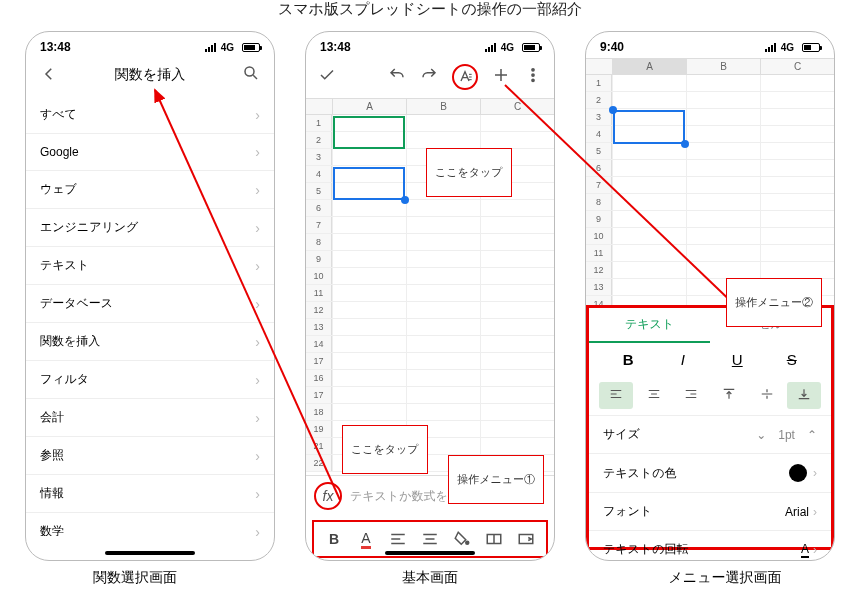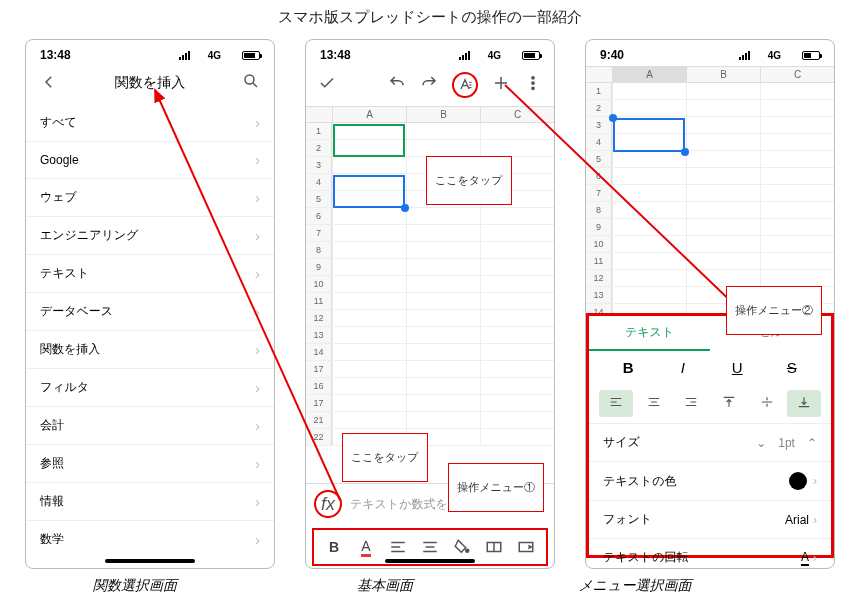--- a/index.html
+++ b/index.html
@@ -1,21 +1,21 @@
 <!DOCTYPE html>
 <html><head>
 <meta charset="utf-8">
 <style>
   * { box-sizing: border-box; margin: 0; padding: 0; }
   body { font-family: -apple-system, "Hiragino Sans", sans-serif; background: #fff; width: 860px; height: 596px; position: relative; }
-  .page-title { text-align: center; font-size: 15px; padding: 8px 0 12px; color: #222; }
+  .page-title { text-align: center; font-size: 15px; padding: 0 0 12px; color: #222; }
   .phones { display: flex; justify-content: space-around; padding: 0 10px; }
-  .phone { width: 250px; height: 530px; border: 1px solid #bbb; border-radius: 8px; background: #fff; position: relative; overflow: hidden; }
+  .phone { width: 250px; height: 530px; border: 1px solid #bbb; border-radius: 24px; background: #fff; position: relative; overflow: hidden; }
   .status-bar { display: flex; justify-content: space-between; align-items: center; padding: 8px 14px 4px; font-size: 12px; font-weight: 600; }
-  .status-right { display: flex; align-items: center; gap: 18px; font-size: 10px; }
+  .status-right { display: flex; align-items: center; gap: 5px; font-size: 10px; }
   .signal { display: inline-flex; gap: 1px; align-items: flex-end; }
   .signal i { width: 2px; background: #000; display: inline-block; }
   .signal i:nth-child(1){height:3px}.signal i:nth-child(2){height:5px}.signal i:nth-child(3){height:7px}.signal i:nth-child(4){height:9px}
   .battery { width: 18px; height: 9px; border: 1px solid #000; border-radius: 2px; position: relative; margin-left: 3px; }
   .battery::after { content:''; position:absolute; right:-3px; top:2px; width:2px; height:4px; background:#000; border-radius:0 1px 1px 0; }
   .battery i { position:absolute; left:1px; top:1px; bottom:1px; width:11px; background:#000; }
   .home-indicator { position:absolute; bottom:5px; left:50%; transform:translateX(-50%); width:90px; height:4px; background:#000; border-radius:3px; }
 
   
   .p1-header { display:flex; align-items:center; justify-content:space-between; padding: 6px 14px 10px; }
@@ -36,21 +36,21 @@
   .rownum-col { width:26px; }
   .colh { flex:1; text-align:center; padding:2px 0; border-left:1px solid #ddd; font-size:10px; }
   .sheet-body { height: 360px; overflow:hidden; position:relative; }
   .srow { display:flex; height:17px; border-bottom:1px solid #eee; }
   .srow .rn { width:26px; text-align:center; background:#f7f7f7; border-right:1px solid #ddd; font-size:9px; line-height:17px; }
   .srow .cell { flex:1; border-left:1px solid #eee; }
   .sel-green { position:absolute; border:2px solid #0f9d58; }
   .sel-blue { position:absolute; border:2px solid #1a73e8; }
   .handle { position:absolute; width:8px; height:8px; background:#1a73e8; border-radius:50%; }
   .fx-row { display:flex; align-items:center; padding:6px 8px; border-top:1px solid #ddd; gap:8px; }
-  .fx-circle { border:2px solid #e80000; border-radius:50%; width:28px; height:28px; display:flex; align-items:center; justify-content:center; font-style:italic; font-size:18px; color:#555; }
+  .fx-circle { border:2px solid #e80000; border-radius:50%; width:28px; height:28px; display:flex; align-items:center; justify-content:center; font-style:italic; font-size:14px; color:#555; }
   .fx-text { font-size:12px; color:#999; }
   .fmt-bar { display:flex; justify-content:space-around; padding:8px 4px; border:2px solid #e80000; margin:4px 6px; }
   .fmt-bar .fb { width:20px; height:18px; display:flex; align-items:center; justify-content:center; font-size:14px; color:#444; }
 
   
   .p3-sheet-body { height: 230px; overflow:hidden; position:relative; }
   .menu-panel { border:3px solid #e80000; margin:0; height: 245px; font-size:12px; }
   .menu-tabs { display:flex; }
   .menu-tab { flex:1; text-align:center; padding:8px 0; color:#888; }
   .menu-tab.active { color:#0f9d58; border-bottom:2px solid #0f9d58; font-weight:500; }
@@ -58,21 +58,21 @@
   .fmt-btn { width:30px; text-align:center; font-size:15px; }
   .align-row { display:flex; justify-content:space-around; padding:6px 10px; gap:4px; }
   .align-btn { flex:1; text-align:center; padding:5px 0; border-radius:3px; font-size:13px; color:#555; }
   .align-btn.on { background:#d7ead9; }
   .menu-line { display:flex; justify-content:space-between; align-items:center; padding:10px 14px; border-top:1px solid #eee; }
   .color-dot { width:18px; height:18px; background:#000; border-radius:50%; }
 
   .callout { position:absolute; border:1.5px solid #e80000; background:#fff; font-size:11px; padding:16px 8px; color:#333; z-index:5; }
   .callout::before { content:''; position:absolute; width:0; height:0; }
   .caption { text-align:center; font-size:14px; margin-top:8px; }
-  .captions { display:flex; justify-content:flex-start; padding:0 10px;font-style:italic; }
+  .captions { display:flex; justify-content:space-between; padding:0 10px; }
 
   svg.arrow { position:absolute; top:0; left:0; pointer-events:none; z-index:3; }
 </style>
 </head>
 <body>
 
 <div class="page-title">スマホ版スプレッドシートの操作の一部紹介</div>
 
 <div class="phones">
 
@@ -306,20 +306,32 @@
             <div class="cell"></div>
           </div>
           <div class="srow">
             <div class="rn">16</div>
             <div class="cell"></div>
             <div class="cell"></div>
             <div class="cell"></div>
           </div>
           <div class="srow">
             <div class="rn">17</div>
+            <div class="cell"></div>
+            <div class="cell"></div>
+            <div class="cell"></div>
+          </div>
+          <div class="srow">
+            <div class="rn">18</div>
+            <div class="cell"></div>
+            <div class="cell"></div>
+            <div class="cell"></div>
+          </div>
+          <div class="srow">
+            <div class="rn">19</div>
             <div class="cell"></div>
             <div class="cell"></div>
             <div class="cell"></div>
           </div>
           <div class="srow">
             <div class="rn">21</div>
             <div class="cell"></div>
             <div class="cell"></div>
             <div class="cell"></div>
           </div>

